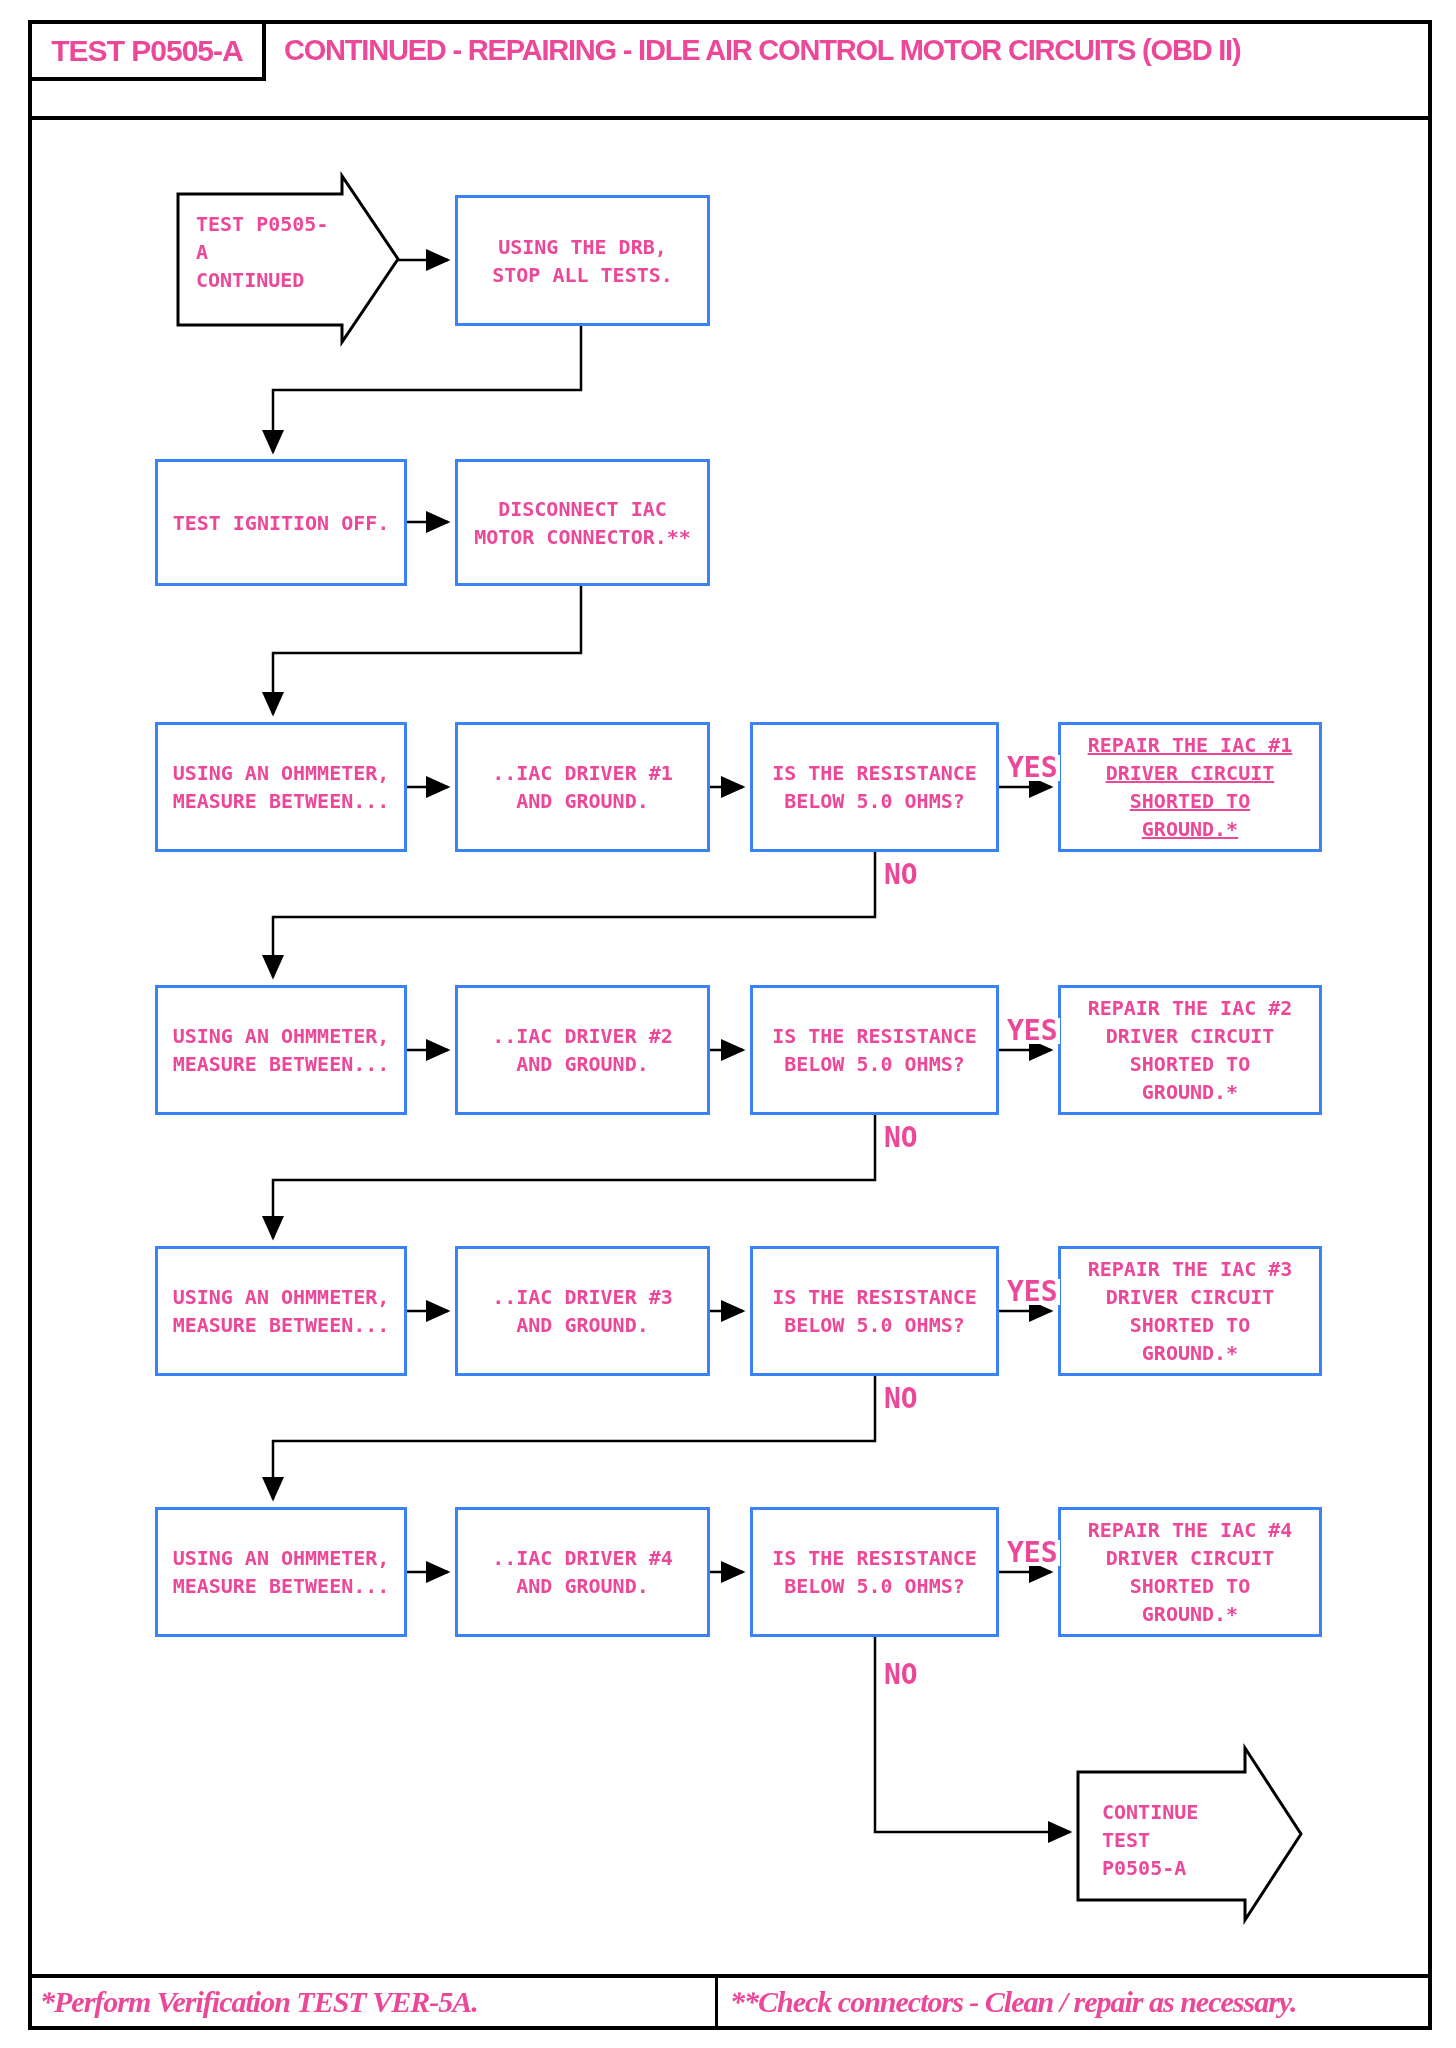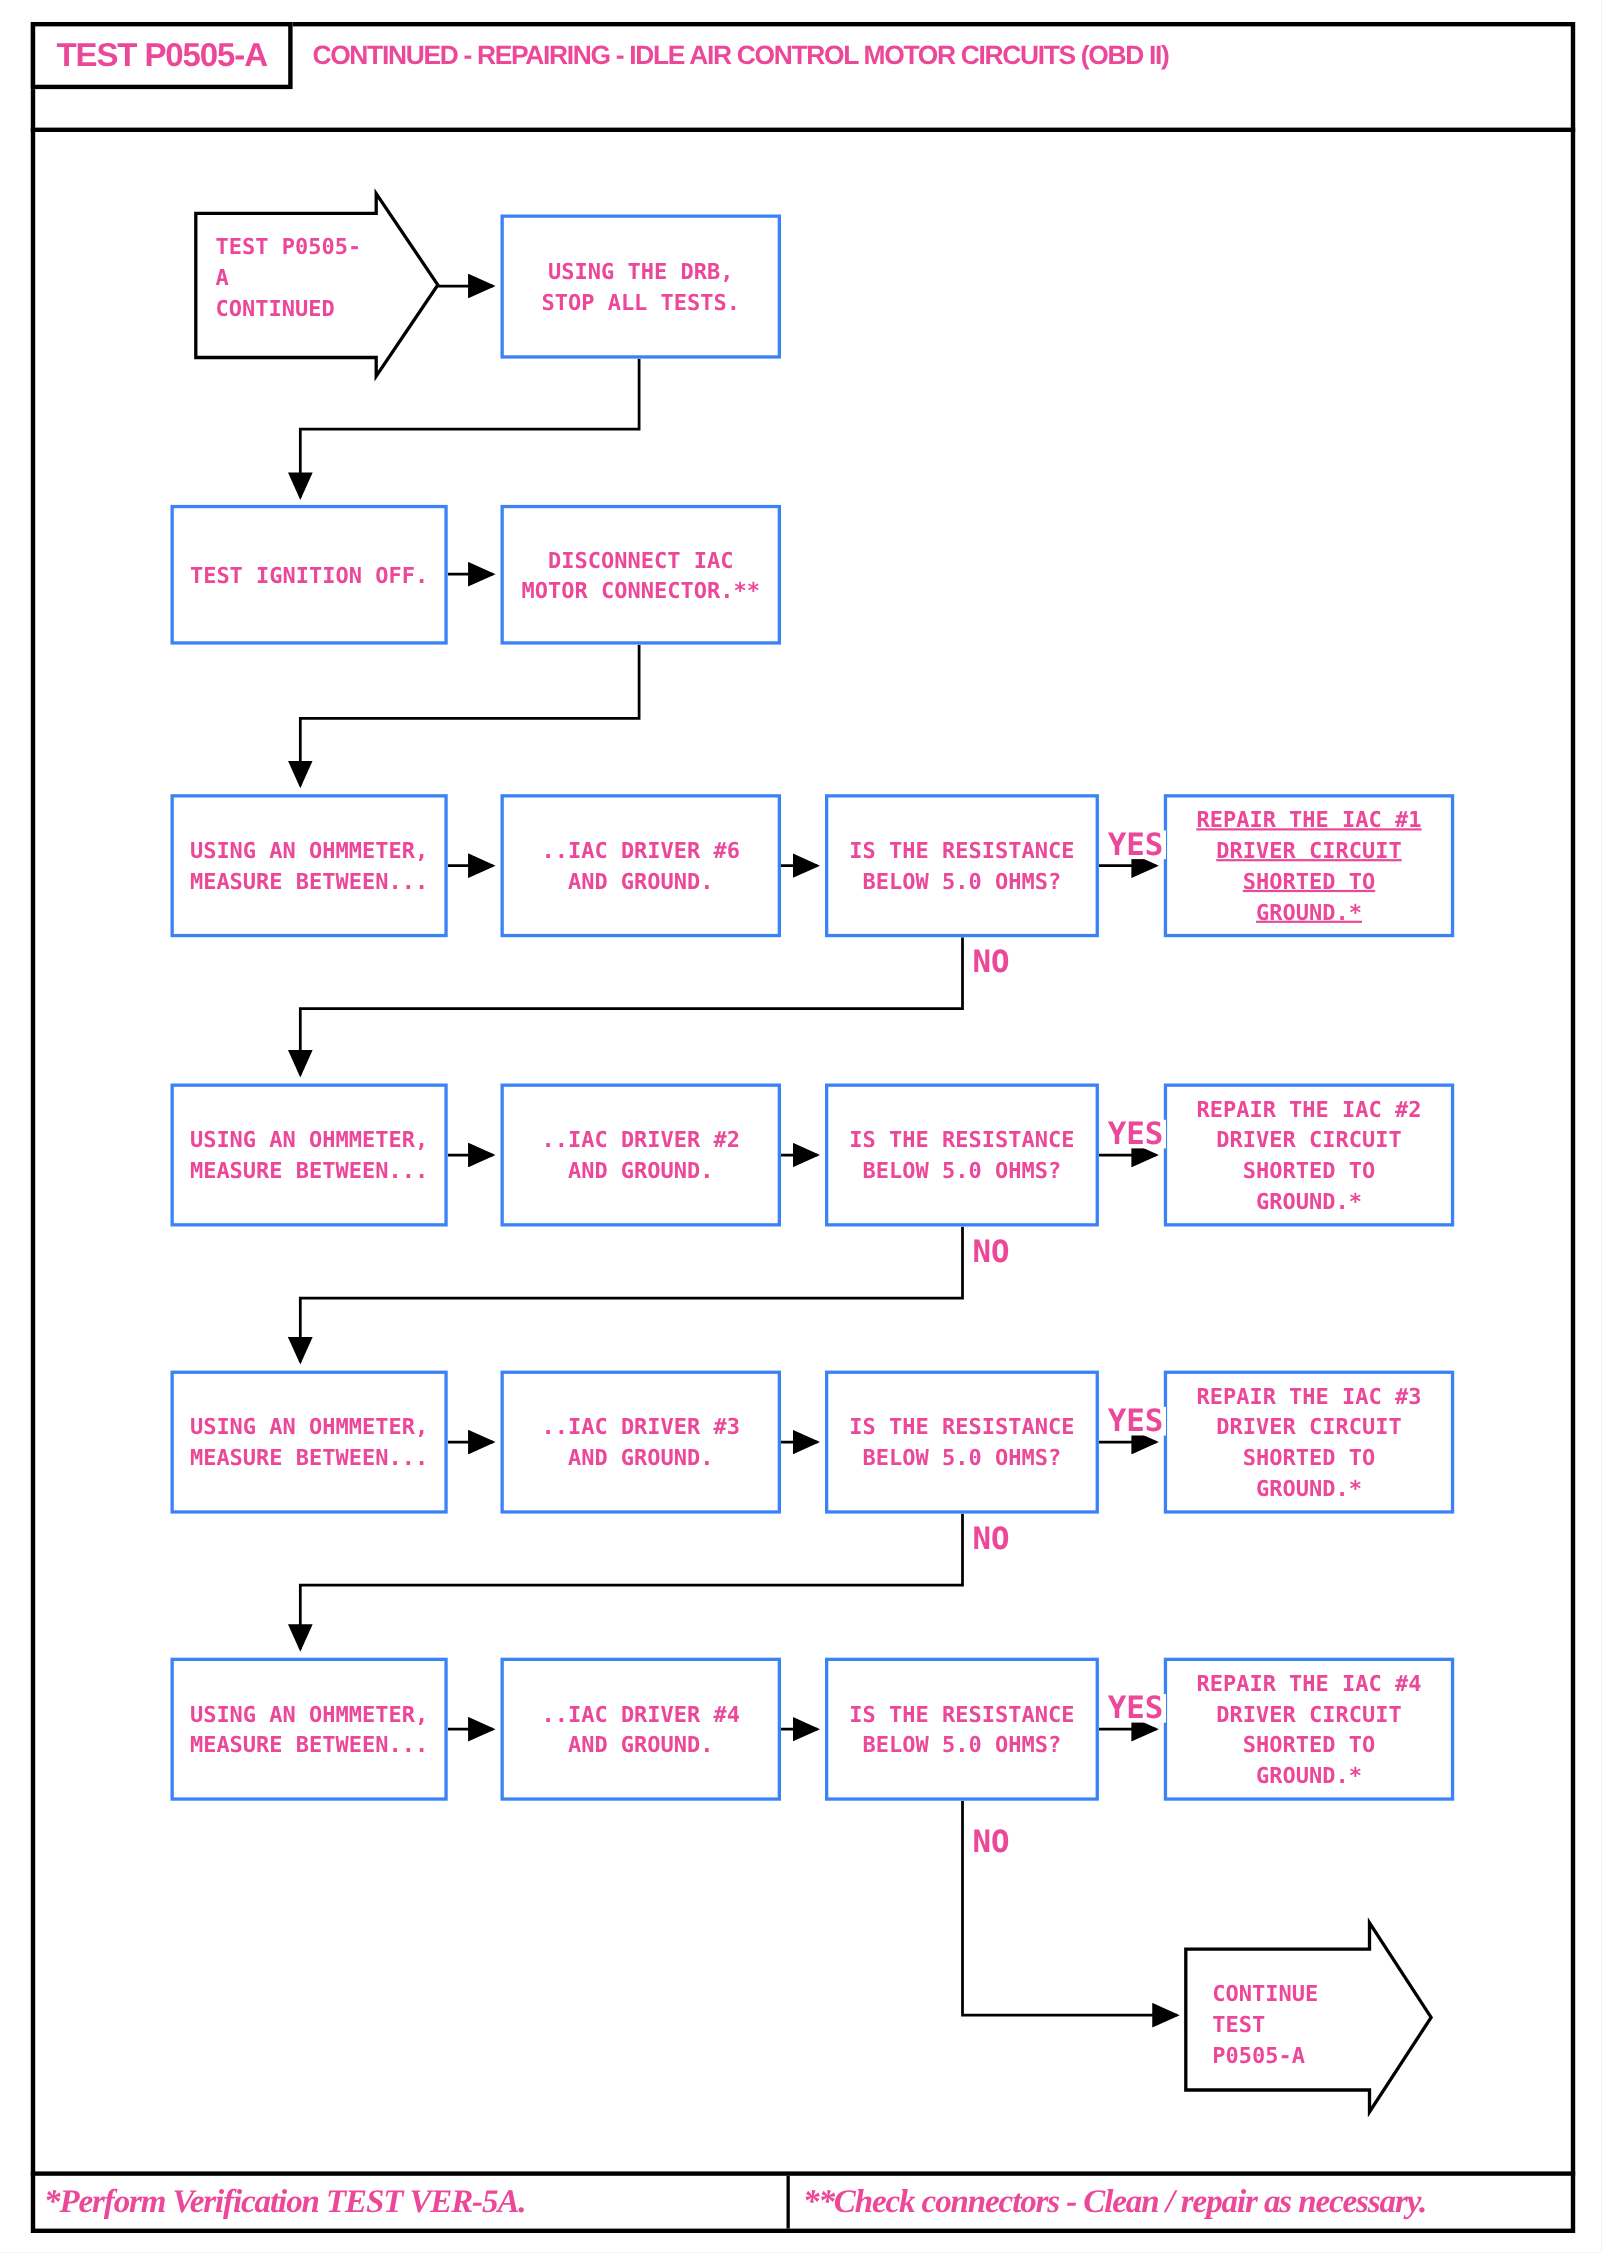--- a/index.html
+++ b/index.html
@@ -22,21 +22,21 @@
     position:absolute;left:28px;top:20px;width:238px;height:61px;
     border:4px solid #000;box-sizing:border-box;background:#fff;
     display:flex;align-items:center;justify-content:center;
     font-family:"Liberation Sans", sans-serif;
     font-weight:bold;font-size:30px;letter-spacing:-1px;
   }
   .page-title{
     position:absolute;left:284px;top:20px;height:61px;width:1120px;
     display:flex;align-items:center;
     font-family:"Liberation Sans", sans-serif;
-    font-weight:bold;font-size:24px;letter-spacing:-1.2px;
+    font-weight:bold;font-size:29px;letter-spacing:-1.2px;
   }
   
   .node{
     position:absolute;border:3px solid #3b82f6;box-sizing:border-box;
     background:#fff;
     display:flex;align-items:center;justify-content:center;
     text-align:center;white-space:pre-line;
     font-size:20px;font-weight:bold;line-height:28px;
   }
   .shape-label{
@@ -118,21 +118,21 @@
 P0505-A</div>
 
   <div class="node" style="left:455px;top:195px;width:255px;height:131px;">USING THE DRB,
 STOP ALL TESTS.</div>
   <div class="node" style="left:155px;top:459px;width:252px;height:127px;">TEST IGNITION OFF.</div>
   <div class="node" style="left:455px;top:459px;width:255px;height:127px;">DISCONNECT IAC
 MOTOR CONNECTOR.**</div>
 
   <div class="node" style="left:155px;top:722px;width:252px;height:130px;">USING AN OHMMETER,
 MEASURE BETWEEN...</div>
-  <div class="node" style="left:455px;top:722px;width:255px;height:130px;">..IAC DRIVER #6
+  <div class="node" style="left:455px;top:722px;width:255px;height:130px;">..IAC DRIVER #1
 AND GROUND.</div>
   <div class="node" style="left:750px;top:722px;width:249px;height:130px;">IS THE RESISTANCE
 BELOW 5.0 OHMS?</div>
   <div class="node" style="left:1058px;top:722px;width:264px;height:130px;text-decoration:underline;">REPAIR THE IAC #1
 DRIVER CIRCUIT
 SHORTED TO
 GROUND.*</div>
   <div class="branch-label" style="left:1005px;top:755px;">YES</div>
   <div class="branch-label" style="left:882px;top:862px;">NO</div>
 

